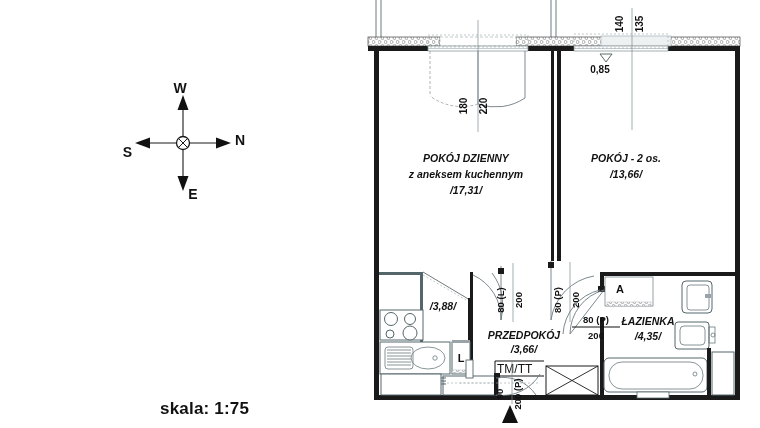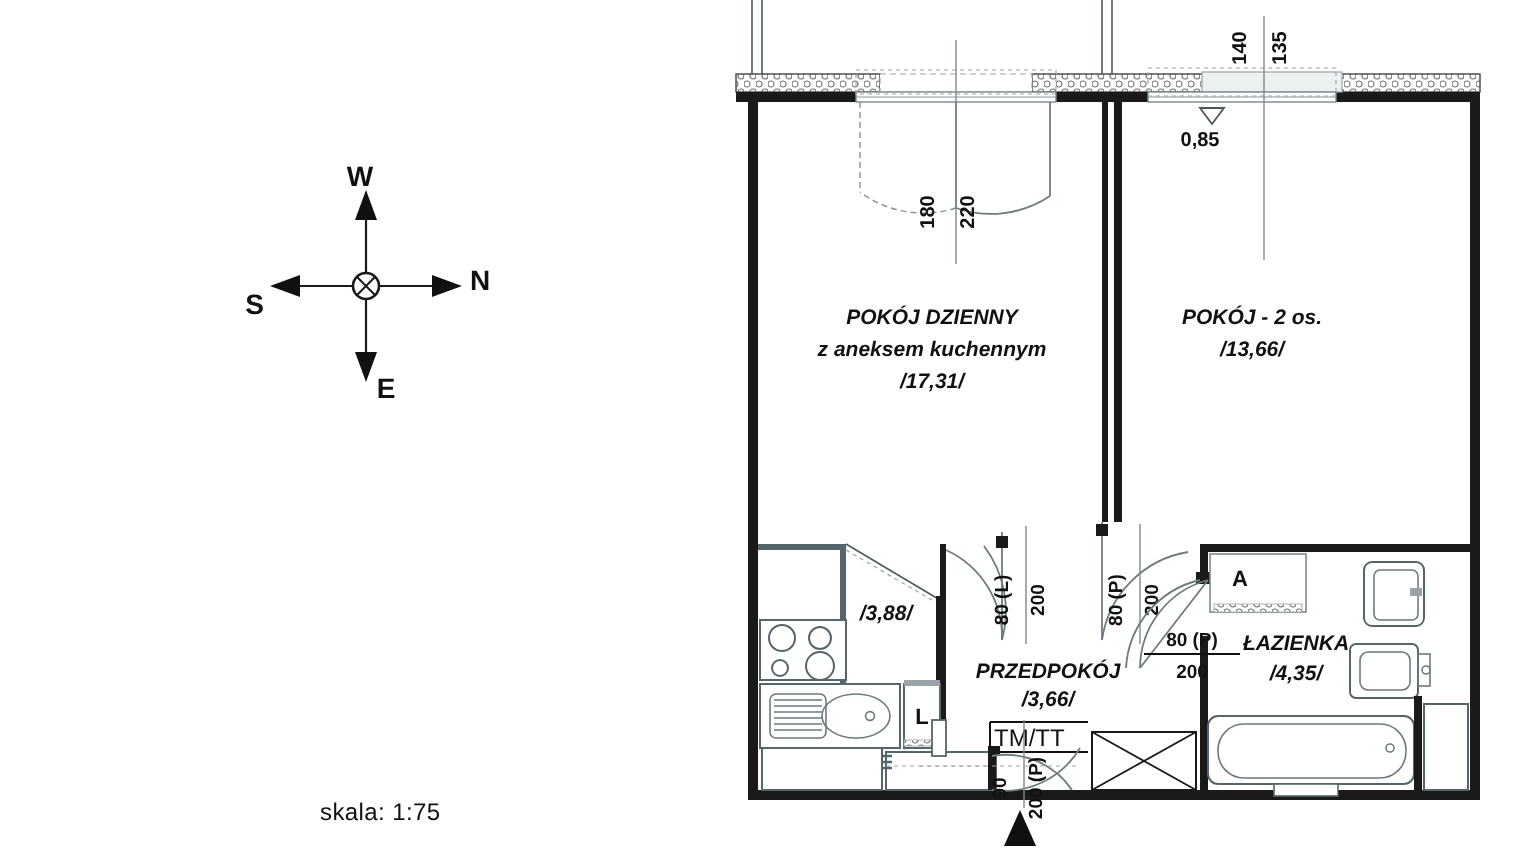--- a/index.html
+++ b/index.html
@@ -9,22 +9,22 @@
     font-family:"Liberation Sans", sans-serif;
     overflow:hidden;
     position:relative;
   }
   #root{position:absolute;inset:0;}
   svg.plan{position:absolute;left:0;top:0;width:760px;height:428px;}
 
   .scale-label{
     position:absolute;
     left:160px; top:399px;
-    font-size:12px;
-    font-weight:400;
+    font-size:17px;
+    font-weight:700;
     color:#111;
     letter-spacing:0.2px;
     white-space:nowrap;
   }
 
   .compass-letter{
     font-size:14px;
     font-weight:bold;
     fill:#111;
     font-family:"Liberation Sans", sans-serif;

